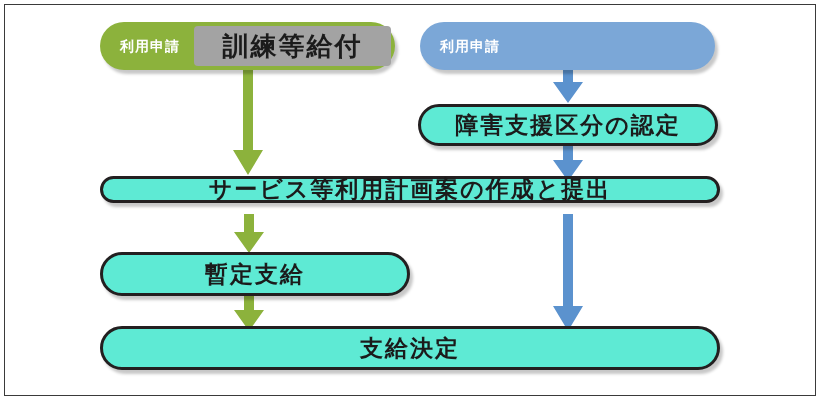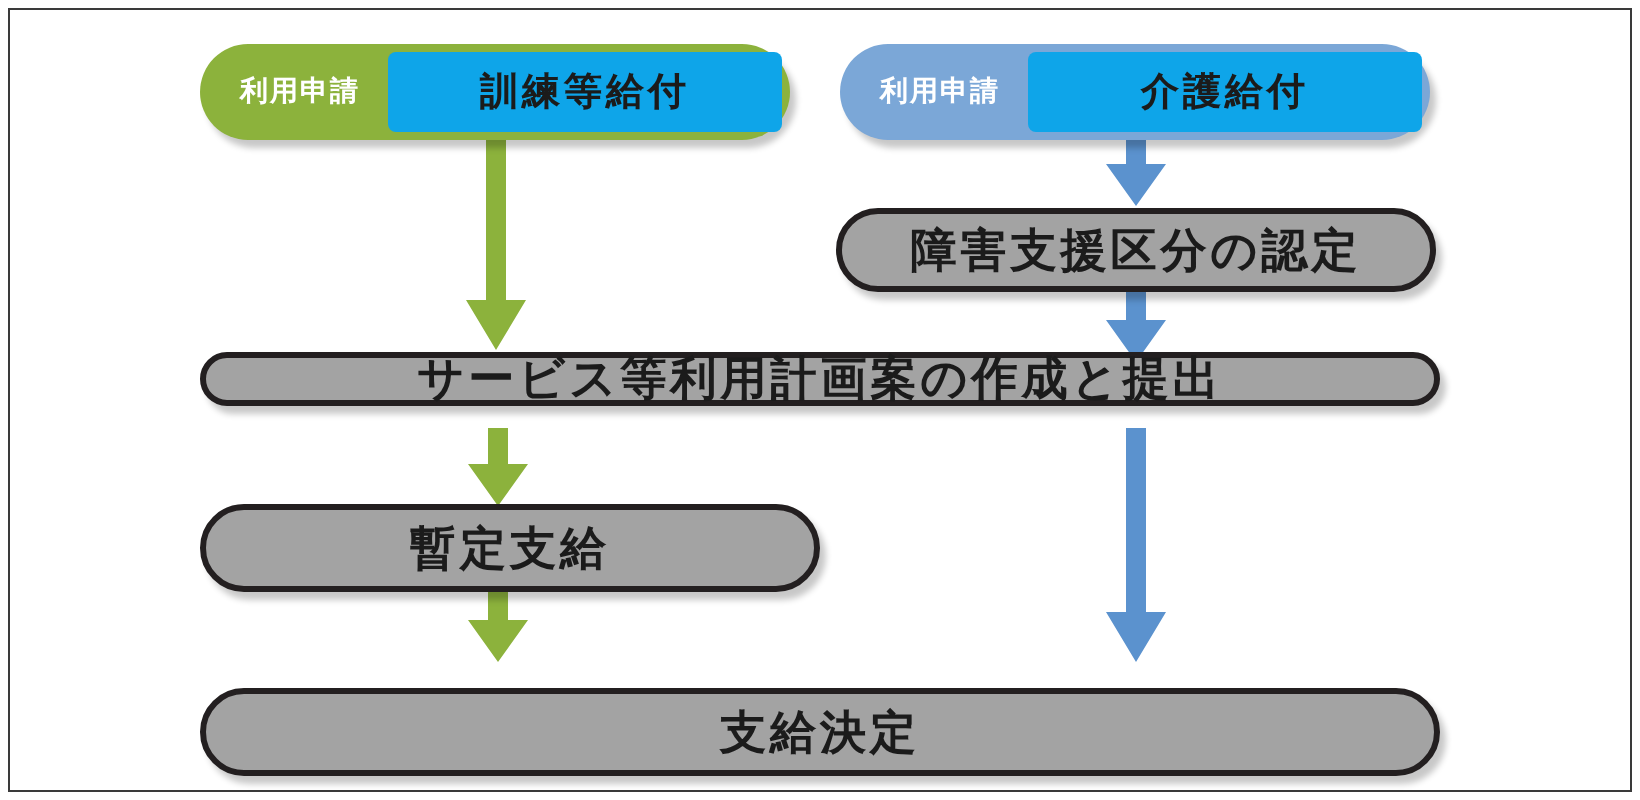--- a/index.html
+++ b/index.html
@@ -47,41 +47,41 @@
     color: #ffffff;
     font-size: 14px;
     font-weight: 700;
     letter-spacing: 1px;
     padding: 0 14px 0 16px;
     white-space: nowrap;
     line-height: 1;
   }
   .pill .pill-body {
     flex: 1 1 auto;
-    background: #0ea5e9;
+    background: #a3a3a3;
     border-radius: 4px;
     height: 100%;
     display: flex;
     align-items: center;
     justify-content: center;
     color: #1b1b1b;
-    font-size: 19px;
+    font-size: 26px;
     font-weight: 700;
     letter-spacing: 2px;
     white-space: nowrap;
   }
 
   .pill.green { background: #8CB23C; }
   .pill.blue  { background: #7BA7D7; }
 
   
   .capsule {
     position: absolute;
     box-sizing: border-box;
-    background: #a3a3a3;
+    background: #5eead4;
     border: 3px solid #231f20;
     border-radius: 999px;
     display: flex;
     align-items: center;
     justify-content: center;
     color: #1b1b1b;
     font-size: 23px;
     font-weight: 700;
     letter-spacing: 2px;
     white-space: nowrap;
@@ -135,24 +135,23 @@
     </svg>
   </div>
 
   <div class="pill green" style="left:100px; top:22px; width:295px; height:48px;">
     <span class="pill-tag">利用申請</span>
     <span class="pill-body">訓練等給付</span>
   </div>
 
   <div class="pill blue" style="left:420px; top:22px; width:295px; height:48px;">
     <span class="pill-tag">利用申請</span>
-    <span class="pill-body">介護給付</span>
   </div>
 
   <div class="capsule" style="left:418px; top:104px; width:300px; height:42px;">障害支援区分の認定</div>
 
   <div class="capsule" style="left:100px; top:176px; width:620px; height:27px;">サービス等利用計画案の作成と提出</div>
 
   <div class="capsule" style="left:100px; top:252px; width:310px; height:44px;text-align:right;">暫定支給</div>
 
-  <div class="capsule" style="left:100px; top:344px; width:620px; height:44px;">支給決定</div>
+  <div class="capsule" style="left:100px; top:326px; width:620px; height:44px;">支給決定</div>
 
 </div>
 
 </body></html>

